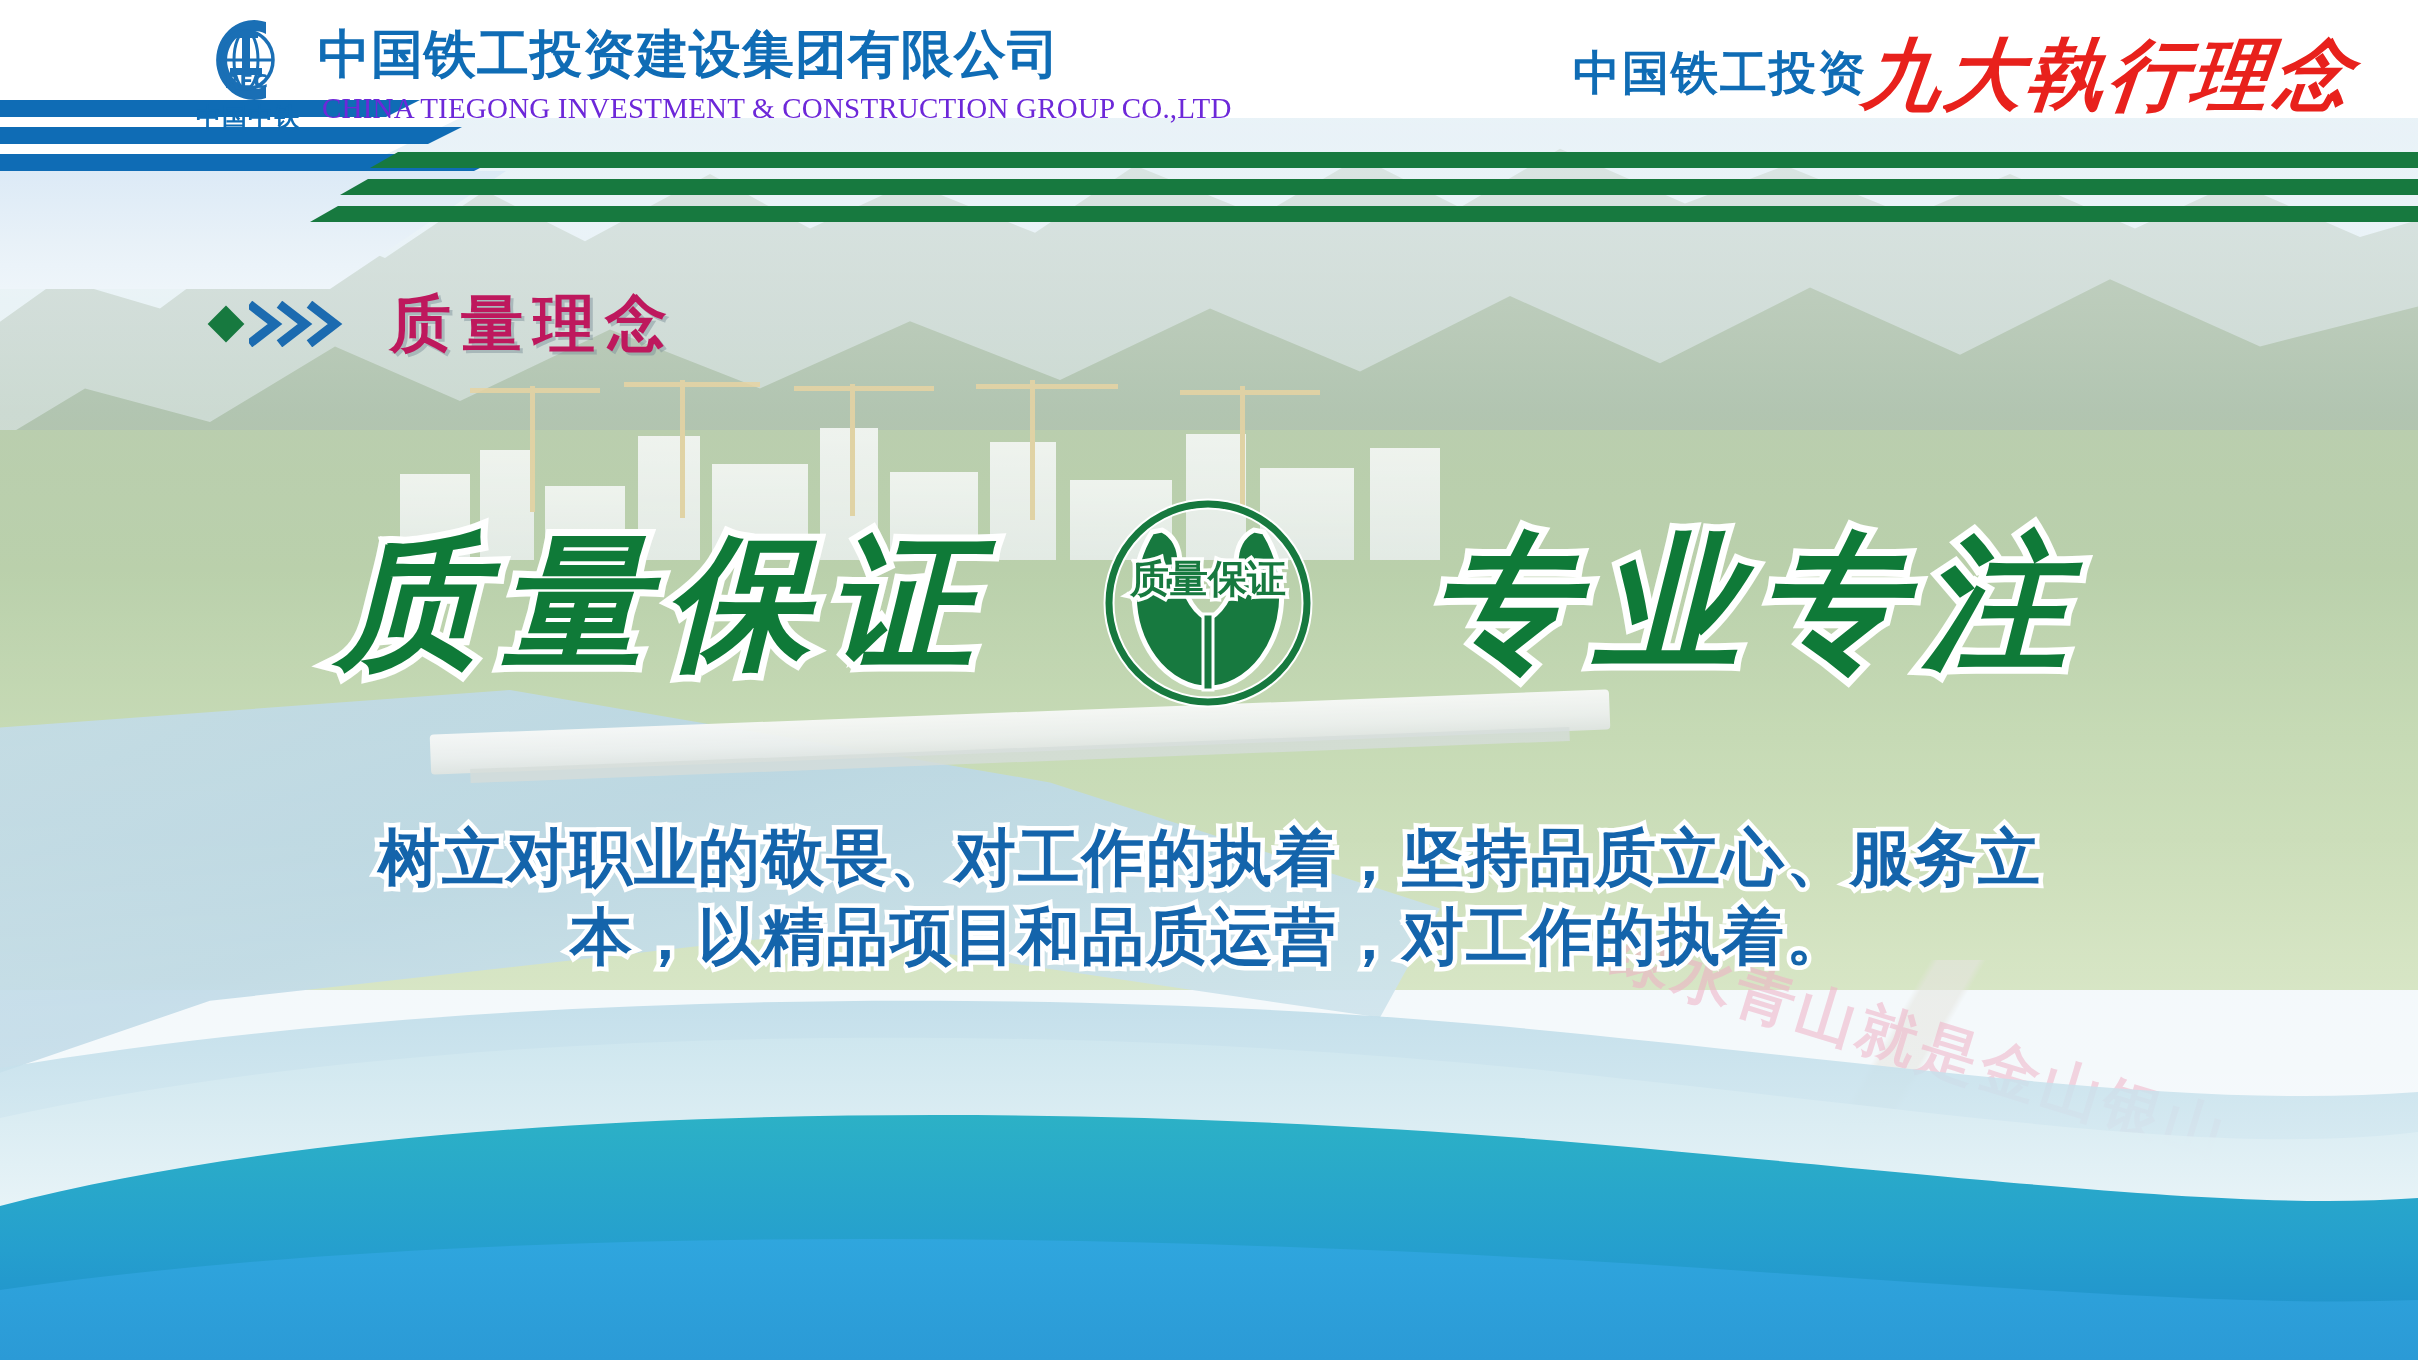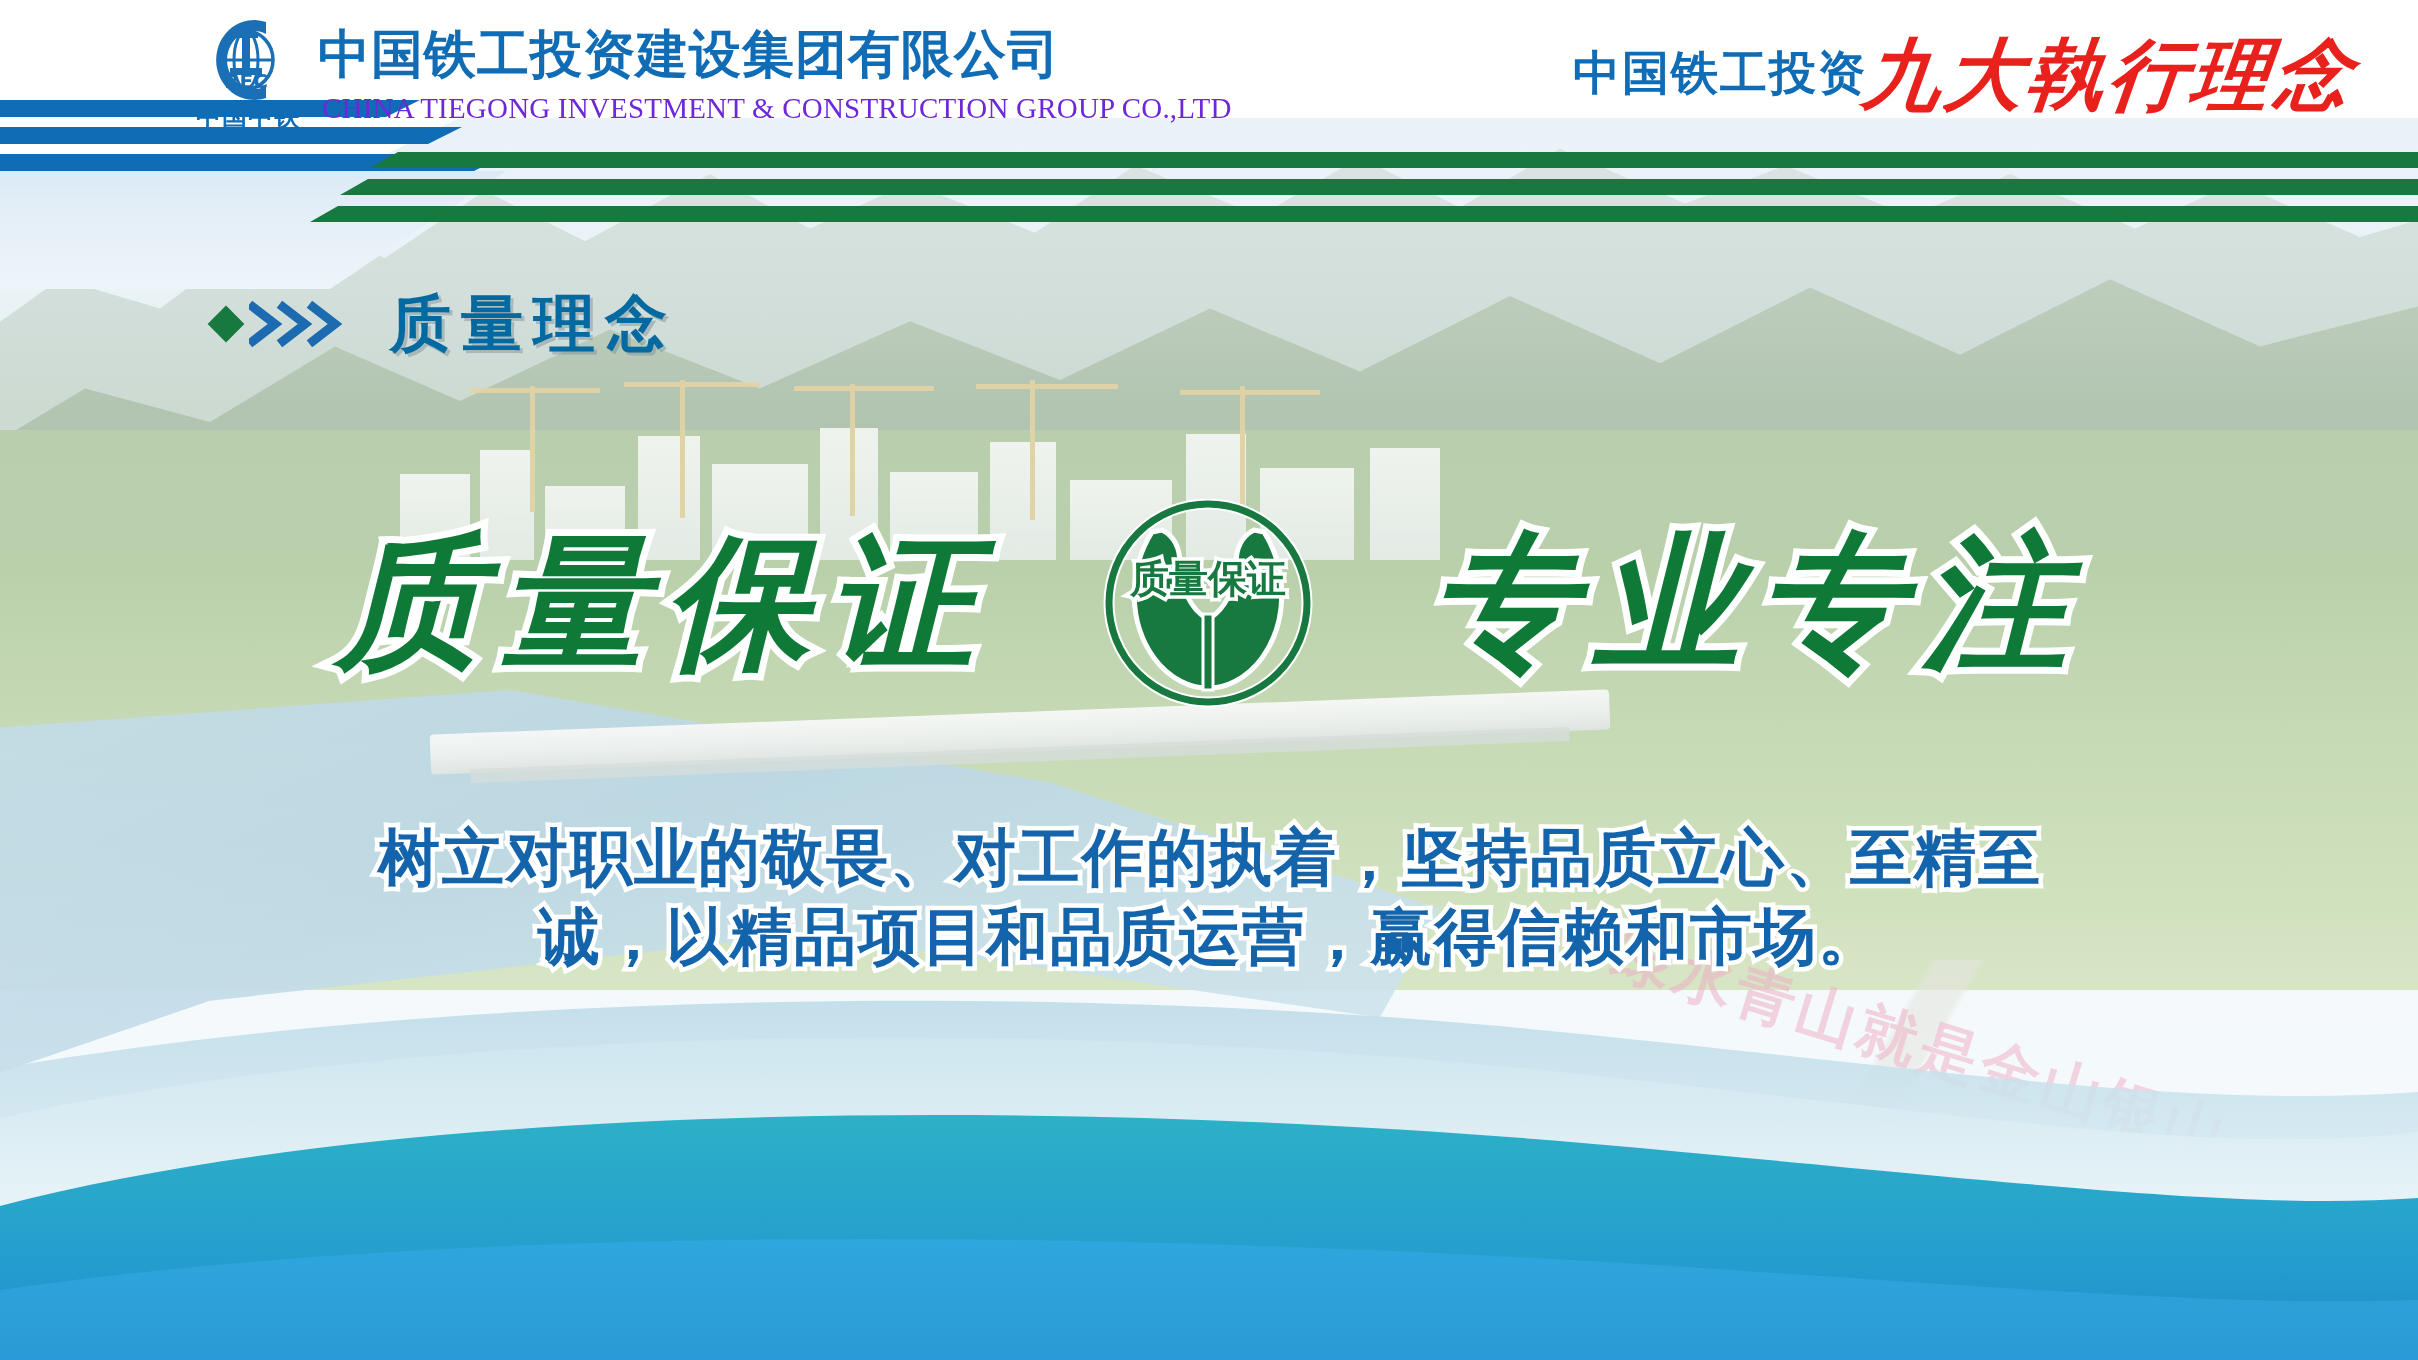--- a/index.html
+++ b/index.html
@@ -131,21 +131,21 @@
   
   .sec-title{position:absolute;left:213px;top:282px;z-index:25;display:flex;align-items:center;}
   .diamond{
     width:26px;height:26px;background:#17793f;transform:rotate(45deg);
     margin-right:10px;flex:0 0 auto;
   }
   .chev{display:inline-block;margin-right:2px;}
   .chev svg{display:block;}
   .sec-title-text{
     margin-left:20px;
-    font-size:62px;font-weight:bold;color:#0369a1;letter-spacing:10px;
+    font-size:62px;font-weight:bold;color:#be185d;letter-spacing:10px;
     font-family:"DejaVu Sans",sans-serif;
     text-shadow:3px 3px 0 rgba(120,140,150,.45);
     white-space:nowrap;
   }
 
   
   .slogan{
     position:absolute;z-index:25;
     font-size:146px;font-weight:bold;color:#0f7a38;
     letter-spacing:18px;white-space:nowrap;
@@ -299,15 +299,15 @@
     <circle cx="120" cy="107" r="99" fill="none" stroke="#ffffff" stroke-width="11"></circle>
     <circle cx="120" cy="107" r="99" fill="none" stroke="#17793f" stroke-width="7"></circle>
     <path d="M64 36 C 40 74, 40 126, 66 162 C 82 184, 104 192, 118 192
              L118 122 C 104 114, 92 92, 92 68 C 92 52, 86 40, 74 34 Z" fill="#17793f" stroke="#ffffff" stroke-width="5"></path>
     <path d="M176 36 C 200 74, 200 126, 174 162 C 158 184, 136 192, 122 192
              L122 122 C 136 114, 148 92, 148 68 C 148 52, 154 40, 166 34 Z" fill="#17793f" stroke="#ffffff" stroke-width="5"></path>
     <rect x="115" y="118" width="10" height="76" fill="#17793f" stroke="#ffffff" stroke-width="3"></rect>
     <text x="120" y="96" text-anchor="middle" font-family="DejaVu Sans, sans-serif" font-size="39" font-weight="bold" fill="#17793f" stroke="#ffffff" stroke-width="7" paint-order="stroke">质量保证</text>
   </svg>
 
-  <div class="body-para">树立对职业的敬畏、对工作的执着，坚持品质立心、至精至诚，以精品项目和品质运营，赢得信赖和市场。</div>
+  <div class="body-para">树立对职业的敬畏、对工作的执着，坚持品质立心、服务立本，以精品项目和品质运营，对工作的执着。</div>
 
 </div>
 
 </body></html>

